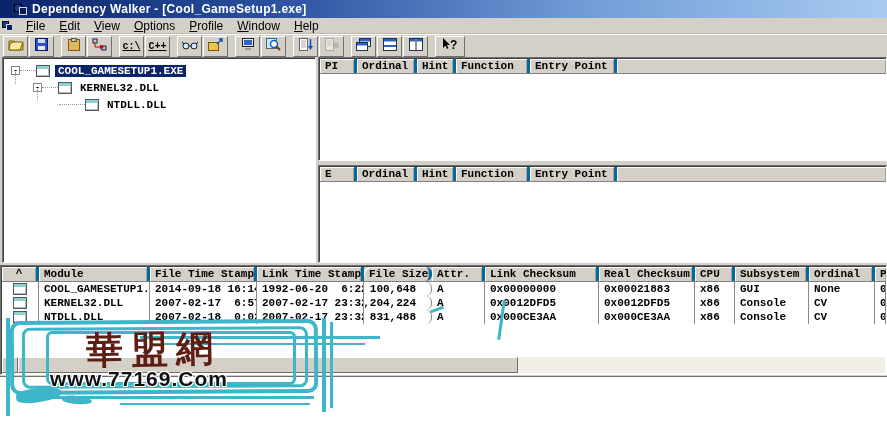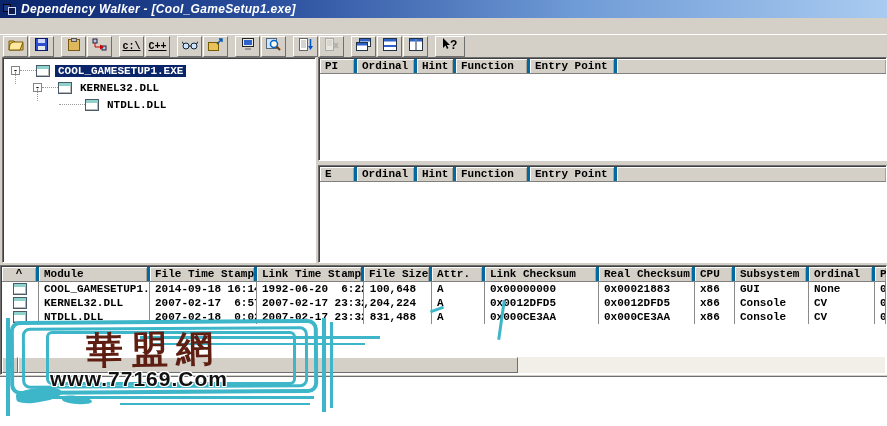--- a/index.html
+++ b/index.html
@@ -3,21 +3,21 @@
 <meta charset="utf-8">
 <style>
   * { margin:0; padding:0; box-sizing:border-box; }
   body { background:#fff; font-family:"Liberation Sans", sans-serif; }
   #screen { position:relative; width:887px; height:426px; background:#fff; overflow:hidden; }
 
   
   .win { position:absolute; left:0; top:0; width:887px; height:377px; background:#d4d0c8; border-bottom:1px solid #6f6f6f; }
   .titlebar { position:absolute; left:0; top:0; width:887px; height:18px;
     background:linear-gradient(90deg,#0a246a 0%,#2a4f9e 30%,#6f9bd6 65%,#a9cbf0 100%);
-    display:flex; align-items:center; padding-left:3px;font-style:italic; }
+    display:flex; align-items:center; padding-left:14px; }
   .titlebar .title { color:#fff; font-weight:bold; font-size:12px; margin-left:4px; letter-spacing:0.3px; white-space:nowrap; }
   .appicon { width:14px; height:13px; position:relative; flex:0 0 auto; }
   .appicon .sq1 { position:absolute; left:0; top:1px; width:8px; height:8px; background:#1b3a8c; border:1px solid #000; }
   .appicon .sq2 { position:absolute; left:5px; top:4px; width:8px; height:8px; background:#0d1b4d; border:1px solid #cfd8ff; }
 
   .menubar { position:absolute; left:0; top:18px; width:887px; height:16px; background:#d4d0c8;
     display:flex; align-items:center; border-bottom:1px solid #bdb9b1; }
   .mdiicon { width:13px; height:12px; position:relative; margin:0 4px 0 2px; }
   .mdiicon .sq1 { position:absolute; left:0; top:1px; width:7px; height:7px; background:#1b3a8c; border:1px solid #000; }
   .mdiicon .sq2 { position:absolute; left:4px; top:4px; width:7px; height:7px; background:#0d1b4d; border:1px solid #cfd8ff; }
@@ -50,21 +50,21 @@
     font-size:9px; line-height:7px; text-align:center; flex:0 0 auto; font-family:"Liberation Sans",sans-serif; }
   .dots { height:1px; border-top:1px dotted #9a9a9a; flex:0 0 auto; }
   .vdots { position:absolute; width:1px; border-left:1px dotted #9a9a9a; }
   .mod-icon { width:14px; height:12px; background:#fff; border:1px solid #4a5a6a; position:relative; flex:0 0 auto;
     box-shadow:inset -1px -1px 0 #b8b8b8; }
   .mod-icon::before { content:""; position:absolute; left:0; top:0; right:0; height:3px; background:#8fd2cc; }
   .tree-label { margin-left:5px; padding:0 3px; }
   .tree-label.selected { background:#0a246a; color:#fff; }
 
   
-  .b-sort{width:37px;} .b-mod{width:111px;} .b-ft{width:107px;} .b-lt{width:107px;} .b-fs{width:68px;}
+  .b-sort{width:37px;} .b-mod{width:111px;} .b-ft{width:107px;} .b-lt{width:107px;} .b-fs{width:68px;border-radius:6px;}
   .b-attr{width:53px;} .b-lc{width:114px;} .b-rc{width:96px;} .b-cpu{width:40px;} .b-ss{width:74px;}
   .b-sym{width:66px;} .b-pref{flex:1; border-right:none;}
   .t-row { display:flex; height:14px; margin-left:1px; }
   .cell { font-family:"Liberation Mono", monospace; font-size:11px; font-weight:bold; color:#000;
     padding-left:5px; white-space:pre; overflow:hidden; border-right:1px solid #8a8a8a; display:flex; align-items:center; }
   .cell.right { justify-content:flex-end; padding-right:15px; padding-left:0; }
   .cell.center { justify-content:center; padding-left:0; }
 
   
   .hscroll { position:absolute; left:1px; right:1px; bottom:1px; height:16px; background:#f2efe9; display:flex; }
@@ -91,20 +91,33 @@
   <div class="win">
 
     <div class="titlebar">
       <div class="appicon">
           <div class="sq1"></div>
           <div class="sq2"></div>
         </div>
       <div class="title">Dependency Walker - [Cool_GameSetup1.exe]</div>
     </div>
 
+    <div class="menubar">
+      <div class="mdiicon">
+          <div class="sq1"></div>
+          <div class="sq2"></div>
+        </div>
+      <span class="menu-item">File</span>
+      <span class="menu-item">Edit</span>
+      <span class="menu-item">View</span>
+      <span class="menu-item">Options</span>
+      <span class="menu-item">Profile</span>
+      <span class="menu-item">Window</span>
+      <span class="menu-item">Help</span>
+    </div>
 
     <div class="toolbar">
       <div class="tb">
         <span><svg width="16" height="13">
               <path d="M1 3 h5 l2 2 h7 v7 H1 z" fill="#e8c35a" stroke="#7a5c00"></path>
               <path d="M2 6 l3 -2 h10 l-3 8 H1 z" fill="#ffe9a0" stroke="#7a5c00"></path>
             </svg></span>
       </div>
       <div class="tb">
         <span><svg width="13" height="13">

